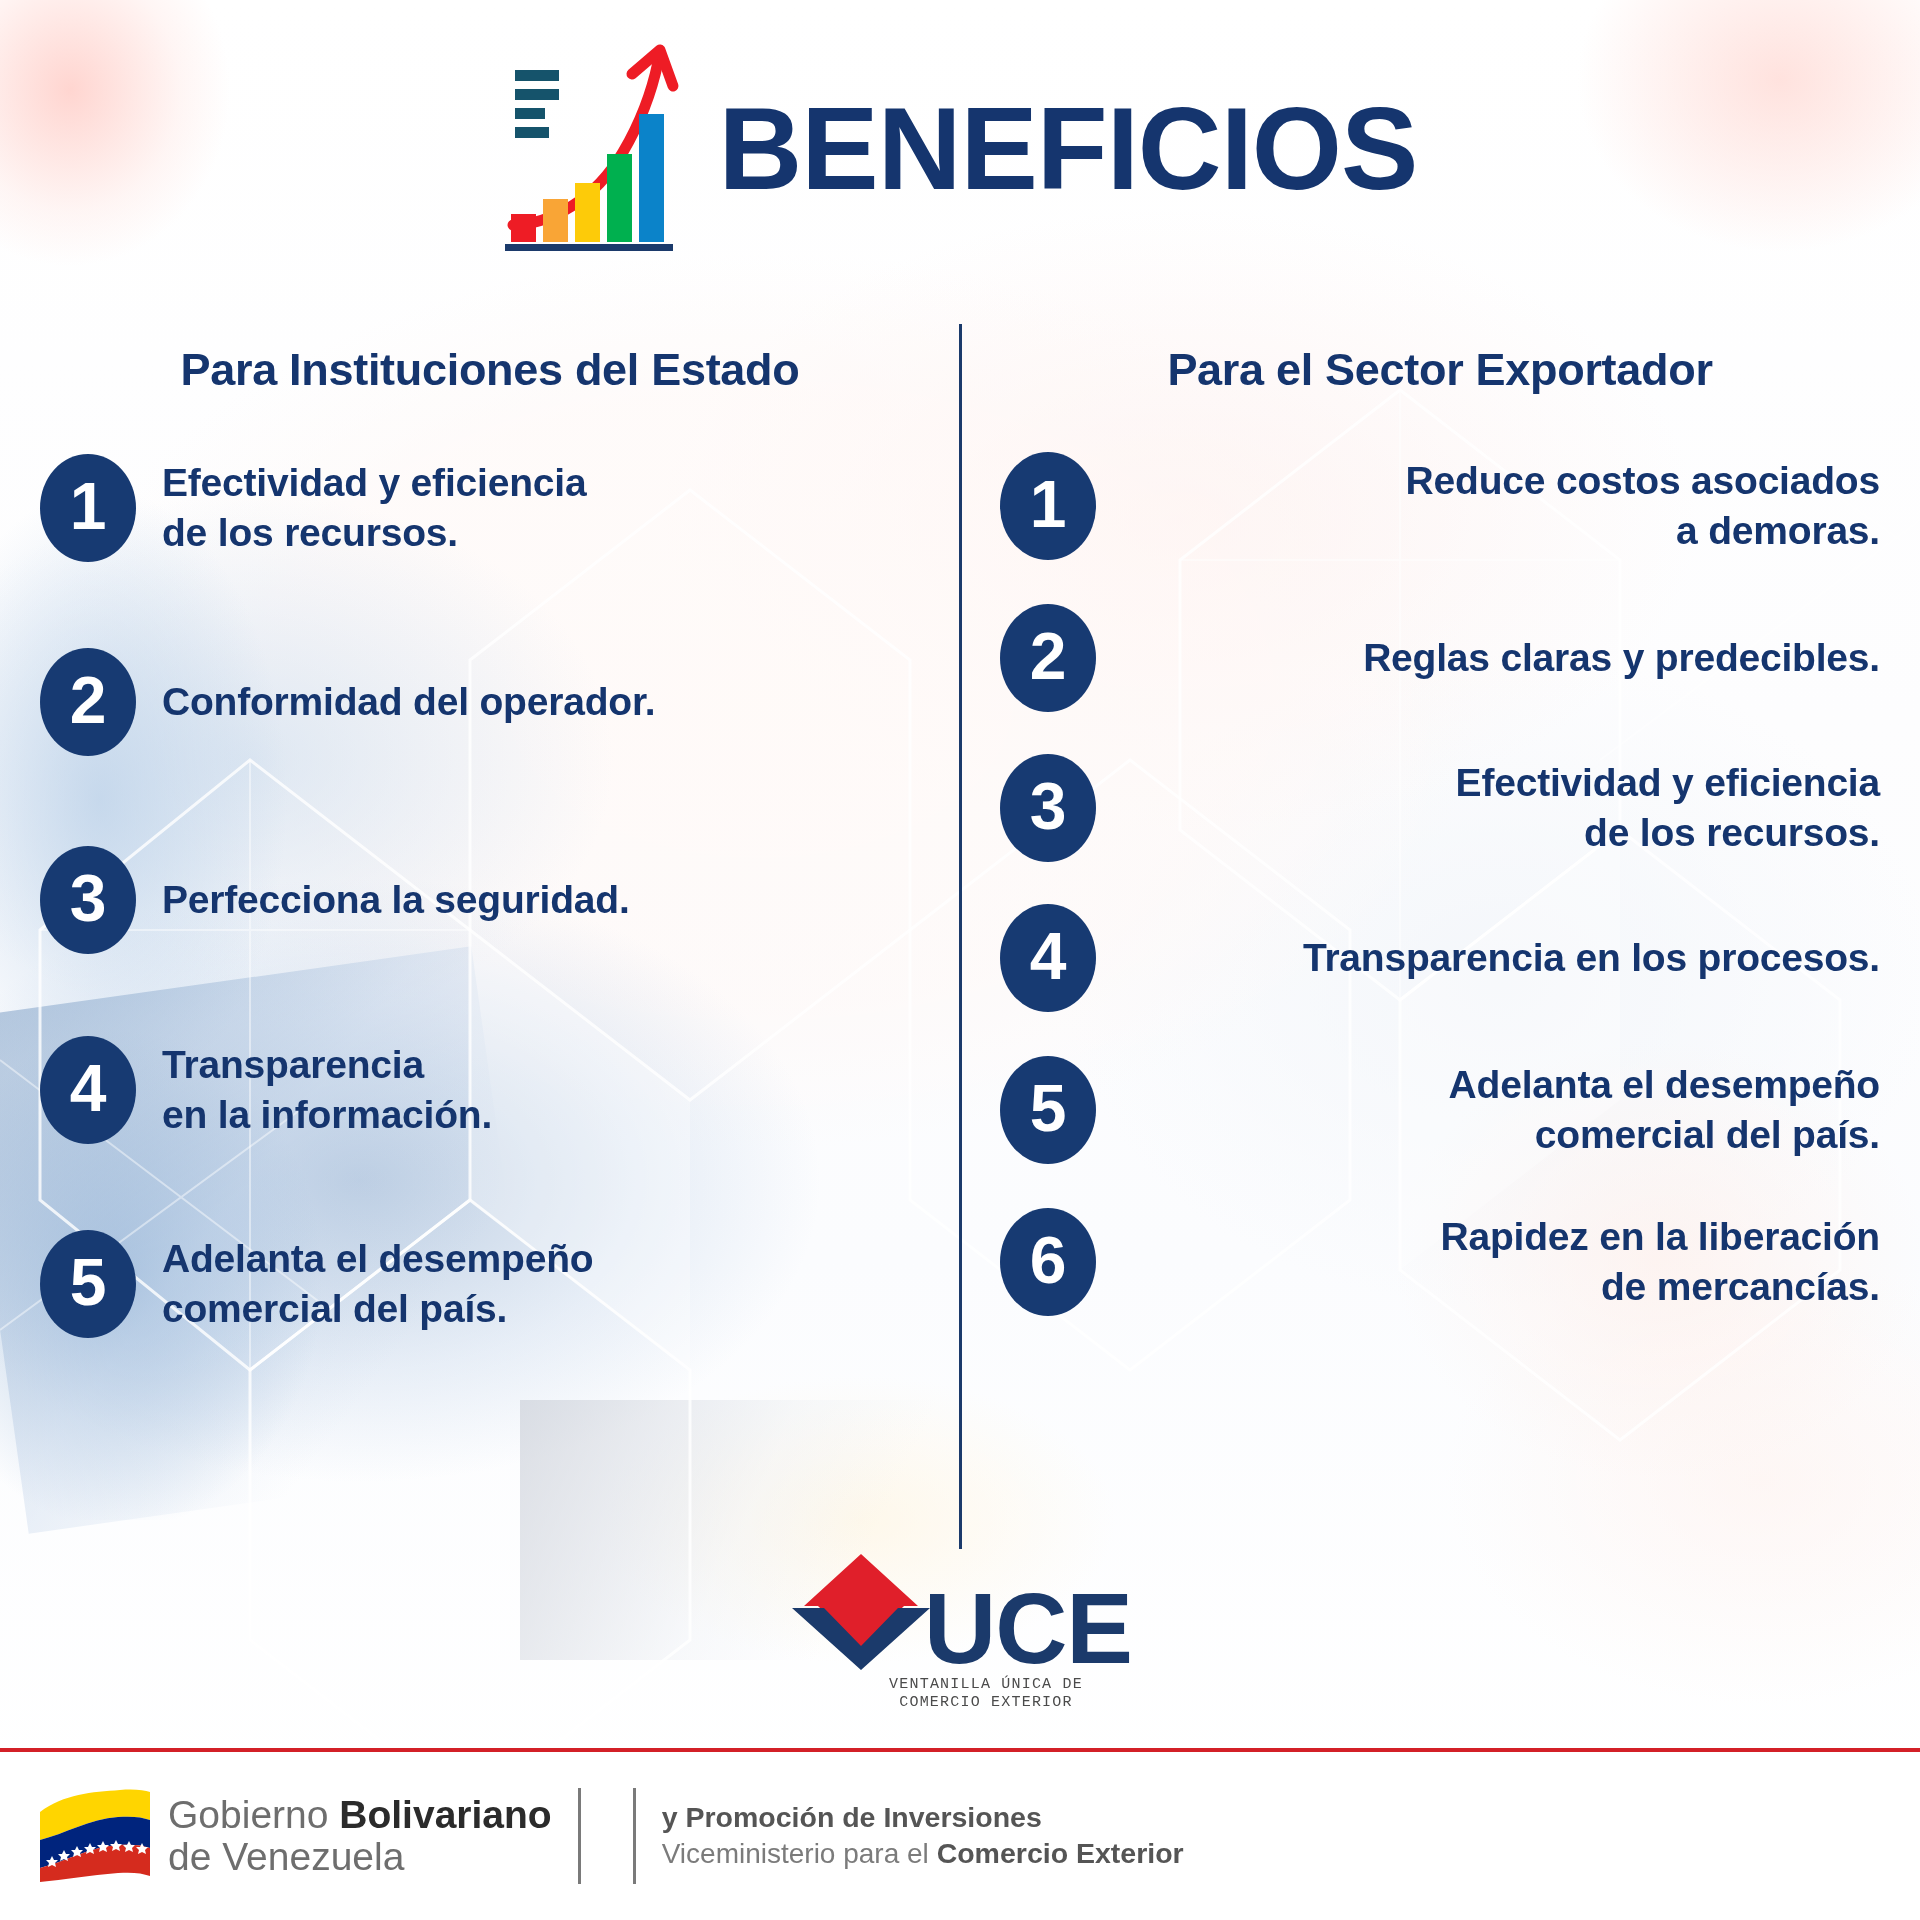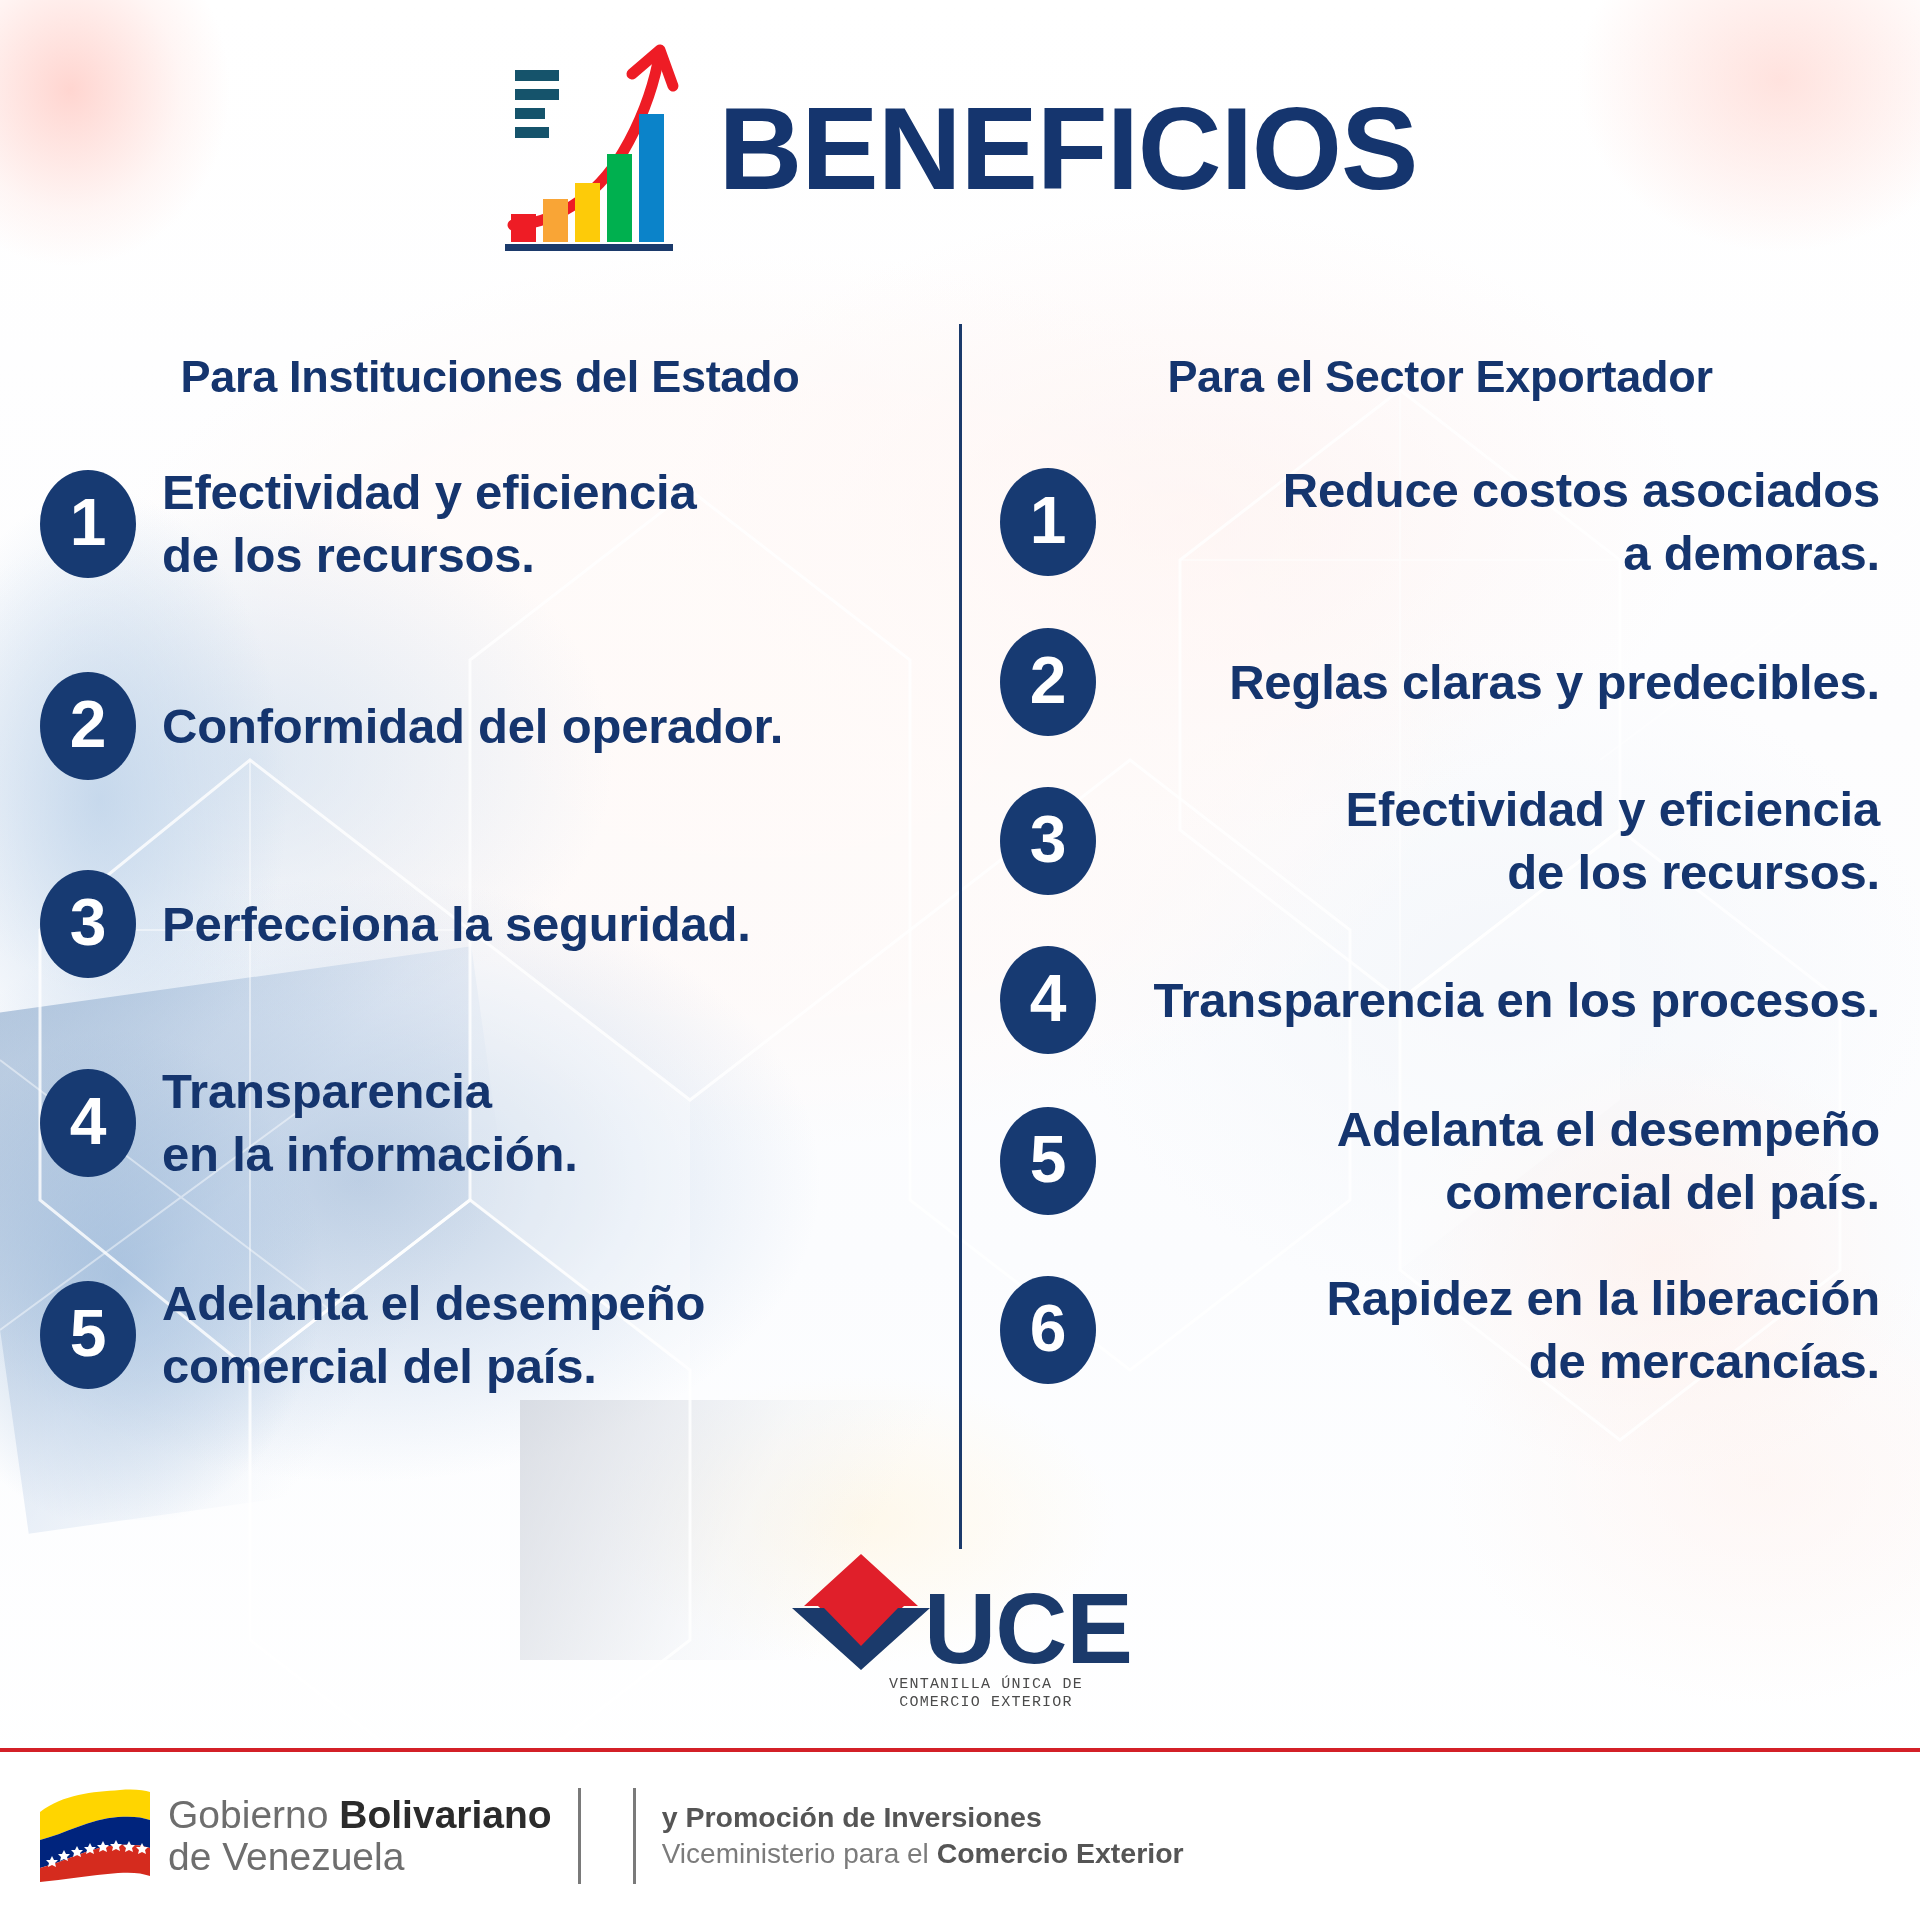--- a/index.html
+++ b/index.html
@@ -85,21 +85,21 @@
 
   
   .columns{
     position:absolute;left:0;top:300px;width:1920px;height:1260px;
   }
   .divider{
     position:absolute;left:959px;top:24px;width:3px;height:1225px;
     background:#1b3a6b;
   }
   .col{
-    position:absolute;top:7px;
+    position:absolute;top:0;
   }
   .col-left{left:40px;width:900px;}
   .col-right{left:1000px;width:880px;}
 
   .col-head{
     font-family:"Liberation Sans", sans-serif;
     font-weight:bold;
     font-size:45px;
     color:#15356e;
     text-align:center;
@@ -123,21 +123,21 @@
     font-family:"Liberation Sans", sans-serif;
     font-weight:bold;
     font-size:66px;
     line-height:1;
     padding-bottom:4px;
     box-sizing:border-box;
   }
   .item .txt{
     font-family:"Liberation Sans", sans-serif;
     font-weight:bold;
-    font-size:49px;
+    font-size:39px;
     line-height:1.28;
     color:#15356e;
     letter-spacing:-0.2px;
   }
   .col-left .item .txt{text-align:left;}
   .col-right .item{flex-direction:row;}
   .col-right .item .txt{text-align:right;flex:1;}
 
   
   .vuce{

